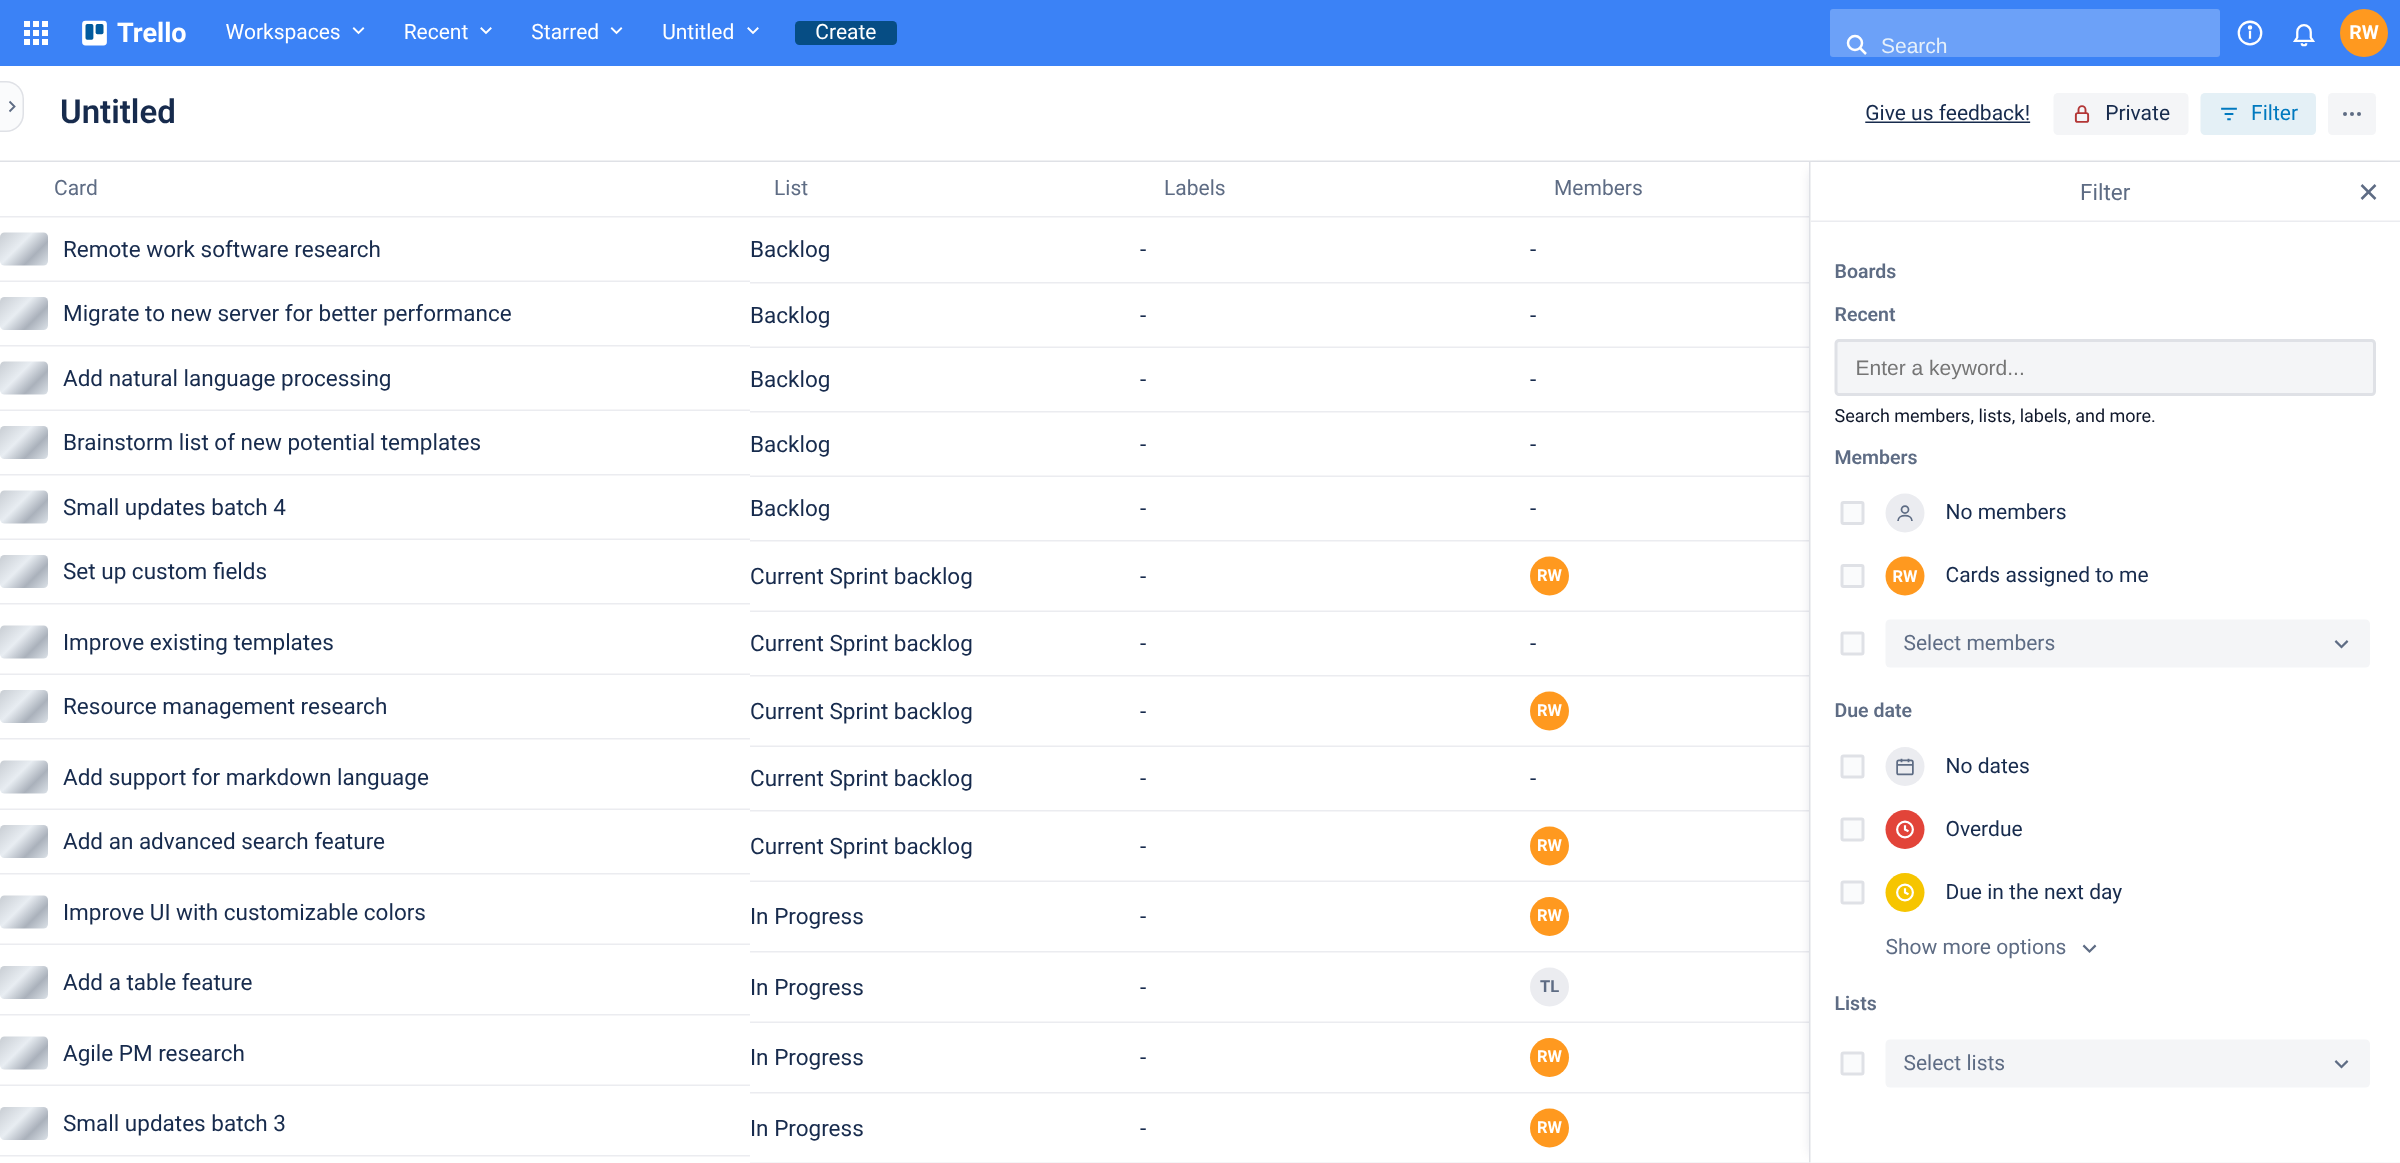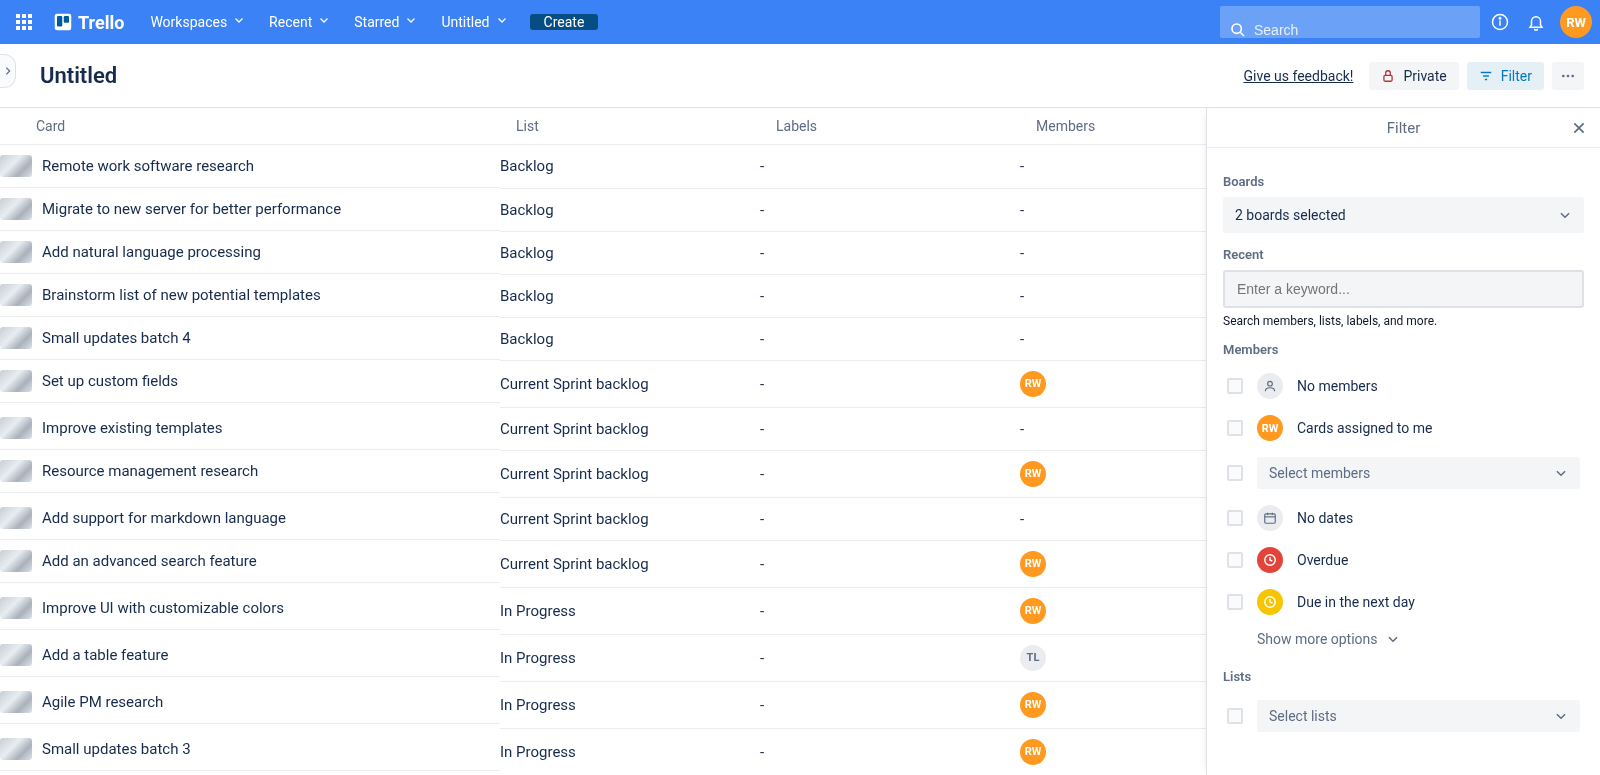--- a/index.html
+++ b/index.html
@@ -509,26 +509,20 @@
     <span>Filter</span>
     <div class="filter-close">
       <svg width="16" height="16" viewBox="0 0 24 24" fill="none" stroke="#5e6c84" stroke-width="2.5">
           <line x1="5" y1="5" x2="19" y2="19"></line>
           <line x1="19" y1="5" x2="5" y2="19"></line>
         </svg>
     </div>
   </div>
   <div class="filter-body">
     <div class="section-label">Boards</div>
-    <div class="select-row">
-      <span>2 boards selected</span>
-      <svg width="14" height="14" viewBox="0 0 24 24" fill="none" stroke="#5e6c84" stroke-width="2.5">
-          <polyline points="5 9 12 16 19 9"></polyline>
-        </svg>
-    </div>
 
     <div class="section-label">Recent</div>
     <input class="text-input" placeholder="Enter a keyword..." style="">
     <div class="hint">Search members, lists, labels, and more.</div>
 
     <div class="section-label">Members</div>
     <div class="check-row">
       <div class="checkbox"></div>
       <div class="check-icon chip-person">
         <svg width="14" height="14" viewBox="0 0 24 24" fill="none" stroke="#5e6c84" stroke-width="2">
@@ -546,20 +540,21 @@
     <div class="check-row">
       <div class="checkbox"></div>
       <div class="inner-select">
         <span>Select members</span>
         <svg width="14" height="14" viewBox="0 0 24 24" fill="none" stroke="#5e6c84" stroke-width="2.5">
             <polyline points="5 9 12 16 19 9"></polyline>
           </svg>
       </div>
     </div>
 
+    <div class="section-label">Due date</div>
     <div class="check-row">
       <div class="checkbox"></div>
       <div class="date-chip gray">
         <svg width="14" height="14" viewBox="0 0 24 24" fill="none" stroke="#5e6c84" stroke-width="2">
             <rect x="3" y="5" width="18" height="16" rx="2"></rect>
             <line x1="3" y1="10" x2="21" y2="10"></line>
             <line x1="8" y1="3" x2="8" y2="7"></line>
             <line x1="16" y1="3" x2="16" y2="7"></line>
           </svg>
       </div>

